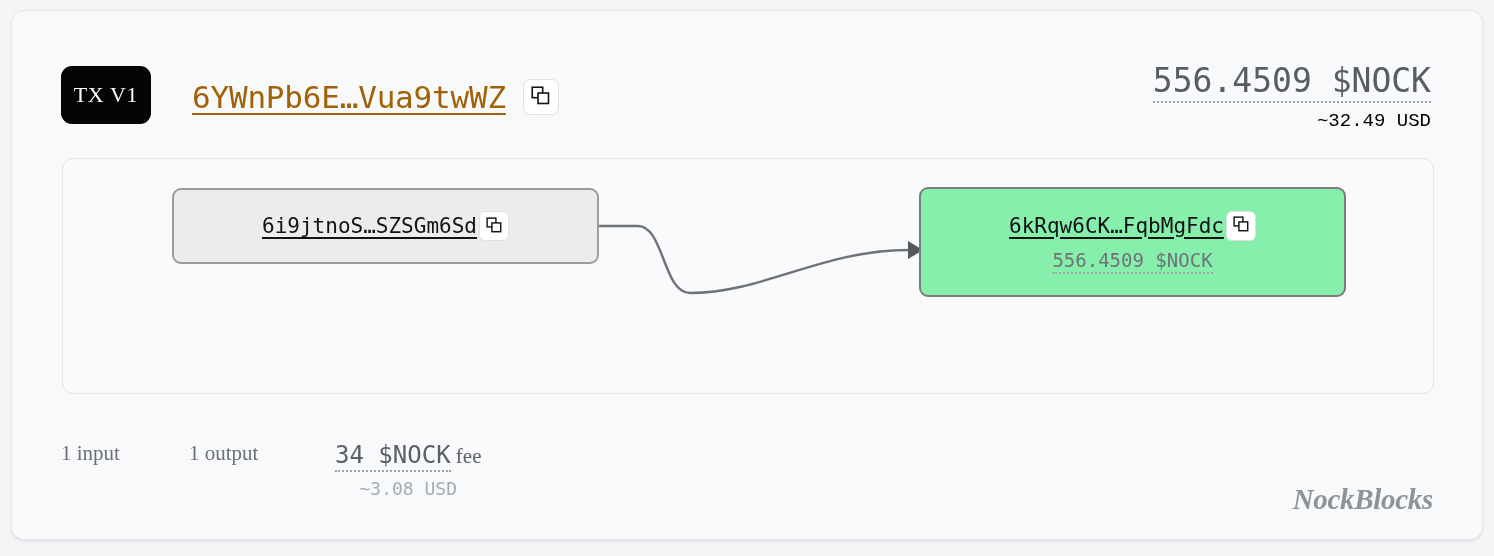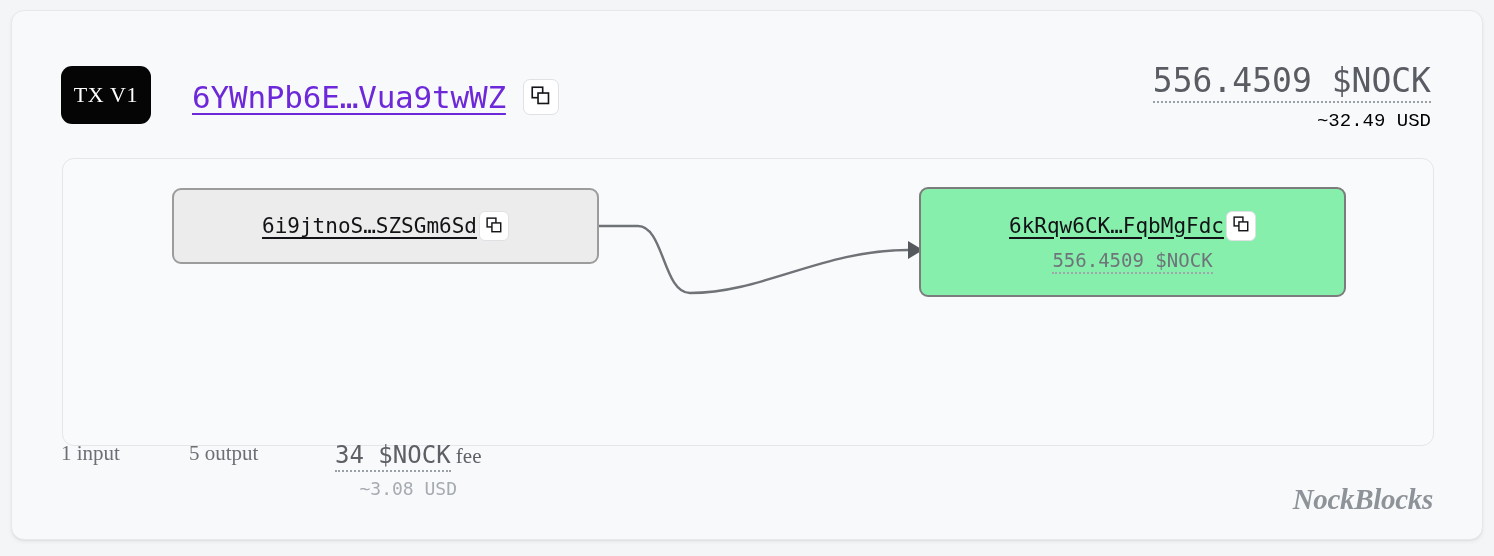--- a/index.html
+++ b/index.html
@@ -68,21 +68,21 @@
     left: 180px;
     top: 68px;
     display: flex;
     align-items: center;
     gap: 17px;
   }
 
   .tx-hash {
     font-family: "DejaVu Sans Mono", "Liberation Mono", monospace;
     font-size: 31px;
-    color: #6d28d9;
+    color: #a16207;
     letter-spacing: -0.2px;
     text-decoration: underline;
     text-decoration-thickness: 2px;
     text-underline-offset: 5px;
     white-space: nowrap;
   }
 
   
   .copy-btn {
     box-sizing: border-box;
@@ -126,21 +126,21 @@
     color: #000000;
     white-space: nowrap;
   }
 
   
   .graph-panel {
     position: absolute;
     left: 50px;
     top: 147px;
     width: 1372px;
-    height: 288px;
+    height: 236px;
     box-sizing: border-box;
     background: #f9fafb;
     border: 1px solid #e4e6e8;
     border-radius: 12px;
     overflow: hidden;
   }
 
   .edge-layer {
     position: absolute;
     left: 0; top: 0;
@@ -330,21 +330,21 @@
         </div>
         <div class="node-amount">556.4509 $NOCK</div>
       </div>
     </div>
 
     <div class="tx-footer">
 
       <div class="footer-stats">
         <div class="stat inputs">1 input</div>
 
-        <div class="stat outputs">5 output</div>
+        <div class="stat outputs">1 output</div>
 
         <div class="fee-block">
           <div class="fee-line"><span class="fee-amount">34 $NOCK</span> <span>fee</span></div>
           <div class="fee-usd">~3.08 USD</div>
         </div>
       </div>
 
       <div class="brand">NockBlocks</div>
     </div>
 

